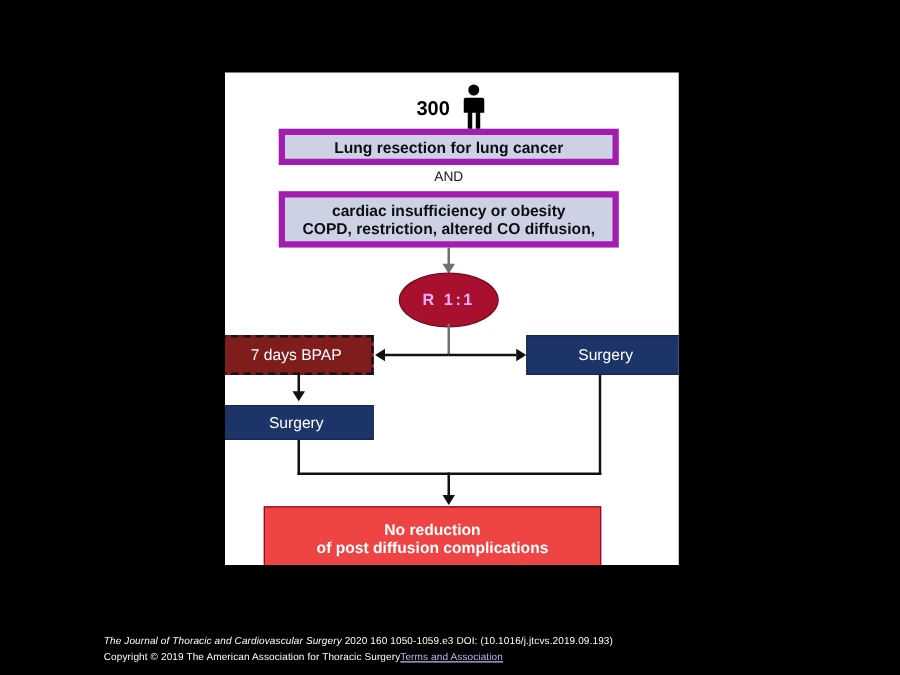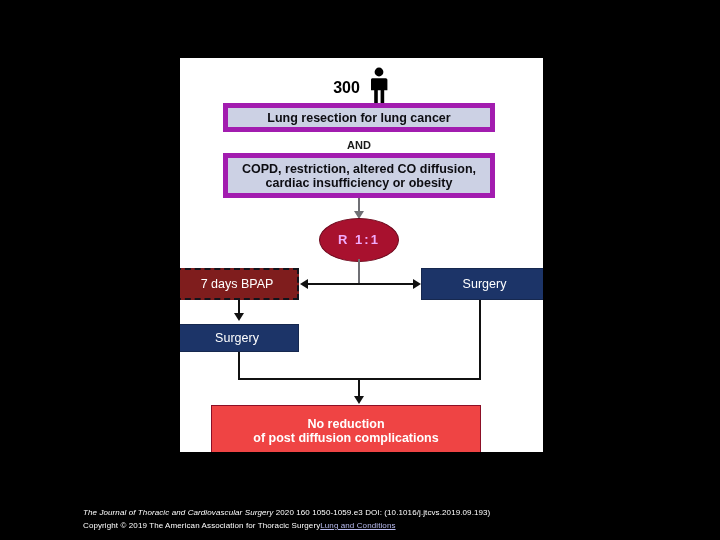--- a/index.html
+++ b/index.html
@@ -94,22 +94,21 @@
     border: 1px solid #6e0a1e;
     border-radius: 50%;
     color: #f0abfc;
     font-weight: bold;
     letter-spacing: 2px;
   }
 
   
   .plain-label {
     color: #1a1a1a;
-    font-weight: bold;
-    align-items: flex-end;
+    font-weight: normal;
   }
 
   
   #cohort-header {
     position: absolute;
     left: 0;
     top: 0px;
     width: 363px;
     height: 60px;
     display: flex;
@@ -202,22 +201,22 @@
 
       <div class="node box-light" style="left:43px; top:45px; width:272px; height:29px; font-size:12.5px;">
         <span>Lung resection for lung cancer</span>
       </div>
 
       <div class="node plain-label" style="left:43px; top:76px; width:272px; height:17px; font-size:11px;">
         <span>AND</span>
       </div>
 
       <div class="node box-light" style="left:43px; top:95px; width:272px; height:45px; font-size:12.5px; flex-direction:column;">
+        <span>cardiac insufficiency or obesity</span>
         <span>COPD, restriction, altered CO diffusion,</span>
-        <span>cardiac insufficiency or obesity</span>
       </div>
 
       <div class="conn conn-v" style="left:178px; top:140px; width:2px; height:18px;"></div>
       <div class="arrowhead arrow-down" style="left:174px; top:153px;"></div>
 
       <div class="node ellipse-crimson" style="left:139px; top:160px; width:80px; height:44px; font-size:13px;">
         <span>R 1:1</span>
       </div>
 
       <div class="conn conn-v" style="left:178px; top:201px; width:2px; height:25px;"></div>
@@ -254,16 +253,16 @@
       <div class="node box-crimson" style="left:31px; top:347px; width:270px; height:52px; font-size:12.5px; flex-direction:column;">
         <span>No reduction</span>
         <span>of post diffusion complications</span>
       </div>
 
     </div>
   </div>
 
   <div id="citation">
     <div id="citation-line1"><span id="citation-journal">The Journal of Thoracic and Cardiovascular Surgery</span><span id="citation-rest"> 2020 160 1050-1059.e3 DOI: (10.1016/j.jtcvs.2019.09.193)</span></div>
-    <div id="citation-line2"><span>Copyright © 2019 The American Association for Thoracic Surgery</span><a id="terms-link" href="#">Lung and Conditions</a></div>
+    <div id="citation-line2"><span>Copyright © 2019 The American Association for Thoracic Surgery</span><a id="terms-link" href="#">Terms and Association</a></div>
   </div>
 
 </div>
 
 </body></html>

